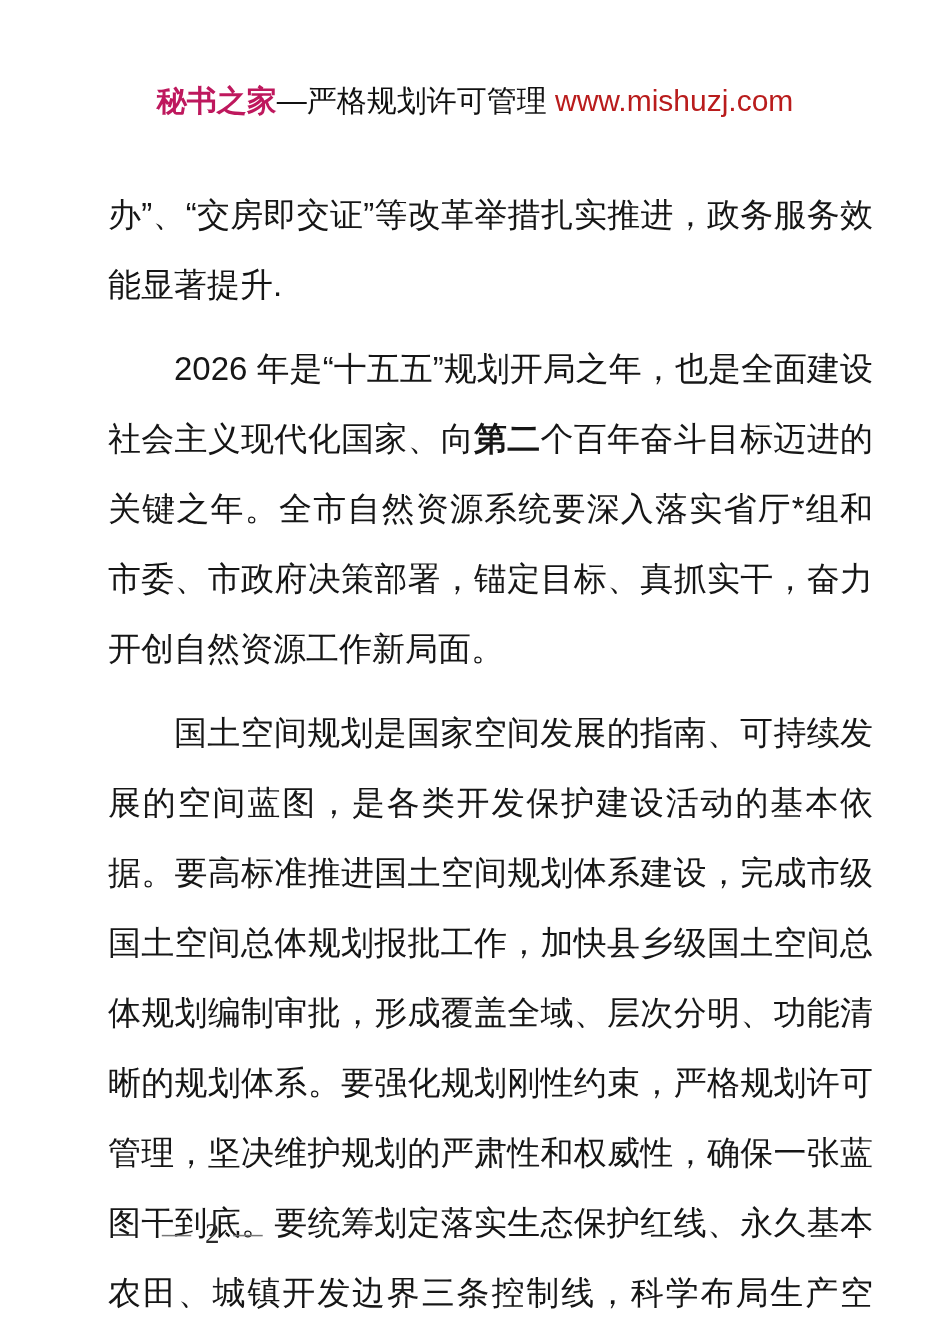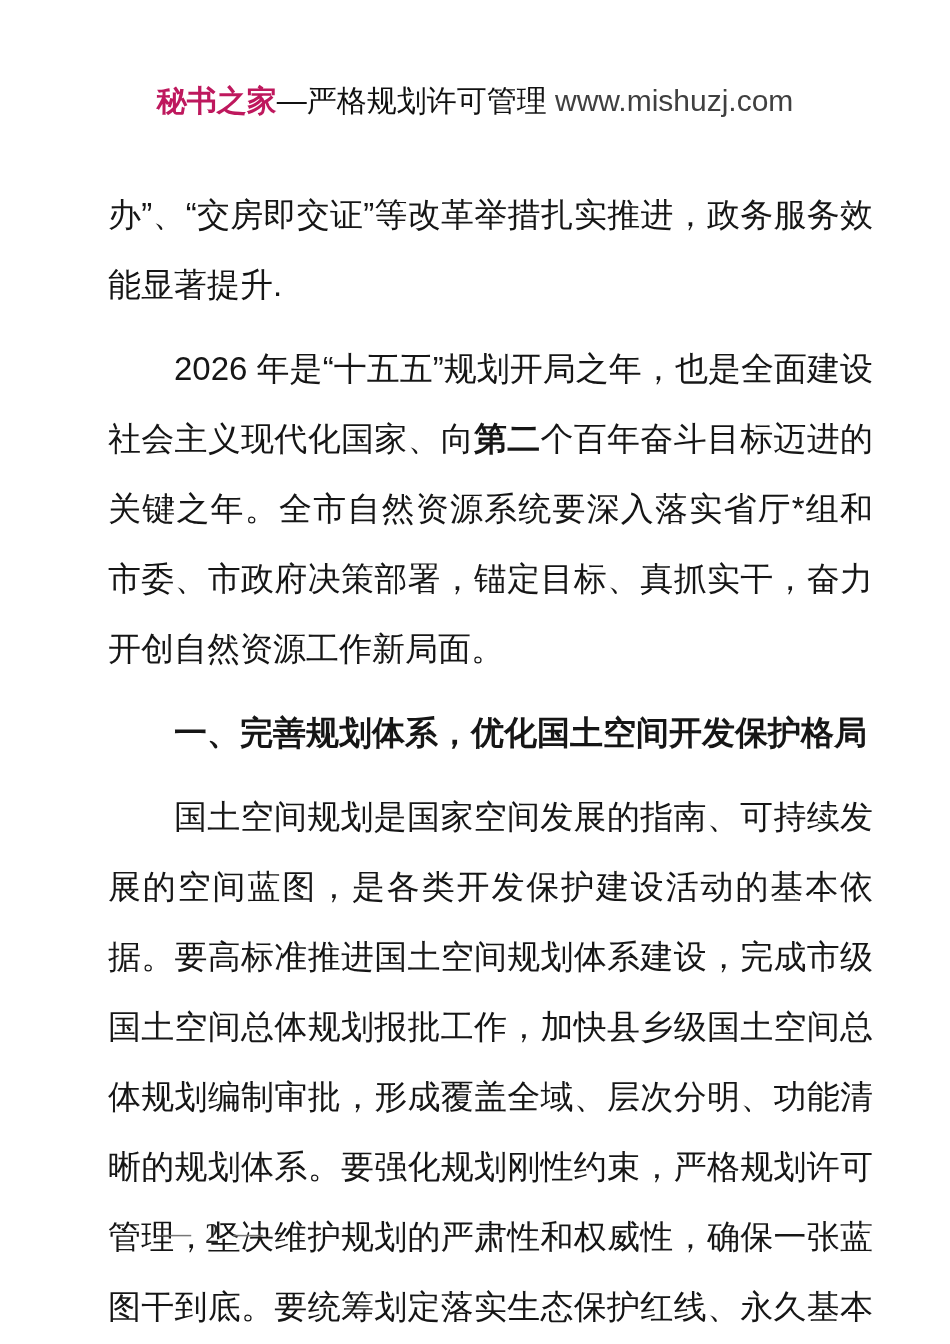--- a/index.html
+++ b/index.html
@@ -53,25 +53,24 @@
     color: #222222;
     white-space: nowrap;
   }
   .page-footer .dash { color: #777777; }
   .page-footer .num { margin: 0 14px; color: #2b2b2b; }
 </style>
 </head>
 <body>
 
 <div class="page-header">
-  <span class="brand" style="color: #be185d;">秘书之家</span><span>—严格规划许可管理 </span><span class="url" style="color: #404040;">www.mishuzj.com</span>
+  <span class="brand" style="color: #be185d;">秘书之家</span><span>—严格规划许可管理 </span><span class="url" style="color: #b91c1c;">www.mishuzj.com</span>
 </div>
 
 <div class="doc-body">
     <p class="block"><span>办”、“交房即交证”等改革举措扎实推进，政务服务效能显著提升.</span></p>
     <p class="block indent"><span>2026 年是“十五五”规划开局之年，也是全面建设社会主义现代化国家、向</span><span class="bold">第二</span><span>个百年奋斗目标迈进的关键之年。全市自然资源系统要深入落实省厅*组和市委、市政府决策部署，锚定目标、真抓实干，奋力开创自然资源工作新局面。</span></p>
-    <h2 class="block indent heading"><span class="bold">一、完善规划体系，优化国土空间开发保护格局</span></h2>
     <p class="block indent"><span>国土空间规划是国家空间发展的指南、可持续发展的空间蓝图，是各类开发保护建设活动的基本依据。要高标准推进国土空间规划体系建设，完成市级国土空间总体规划报批工作，加快县乡级国土空间总体规划编制审批，形成覆盖全域、层次分明、功能清晰的规划体系。要强化规划刚性约束，严格规划许可管理，坚决维护规划的严肃性和权威性，确保一张蓝图干到底。要统筹划定落实生态保护红线、永久基本农田、城镇开发边界三条控制线，科学布局生产空间、生活空间、生态空间，构建国土空间开发保护新格局。要深化“实景三维**”应用，拓展规划评审、灾情分析、管线管理等功能场景，提升规划编制和管理的科学化、智能化水平。</span></p>
   </div>
 
 <div class="page-footer">
   <span class="dash">—</span><span class="num">2</span><span class="dash">—</span>
 </div>
 
 </body></html>

